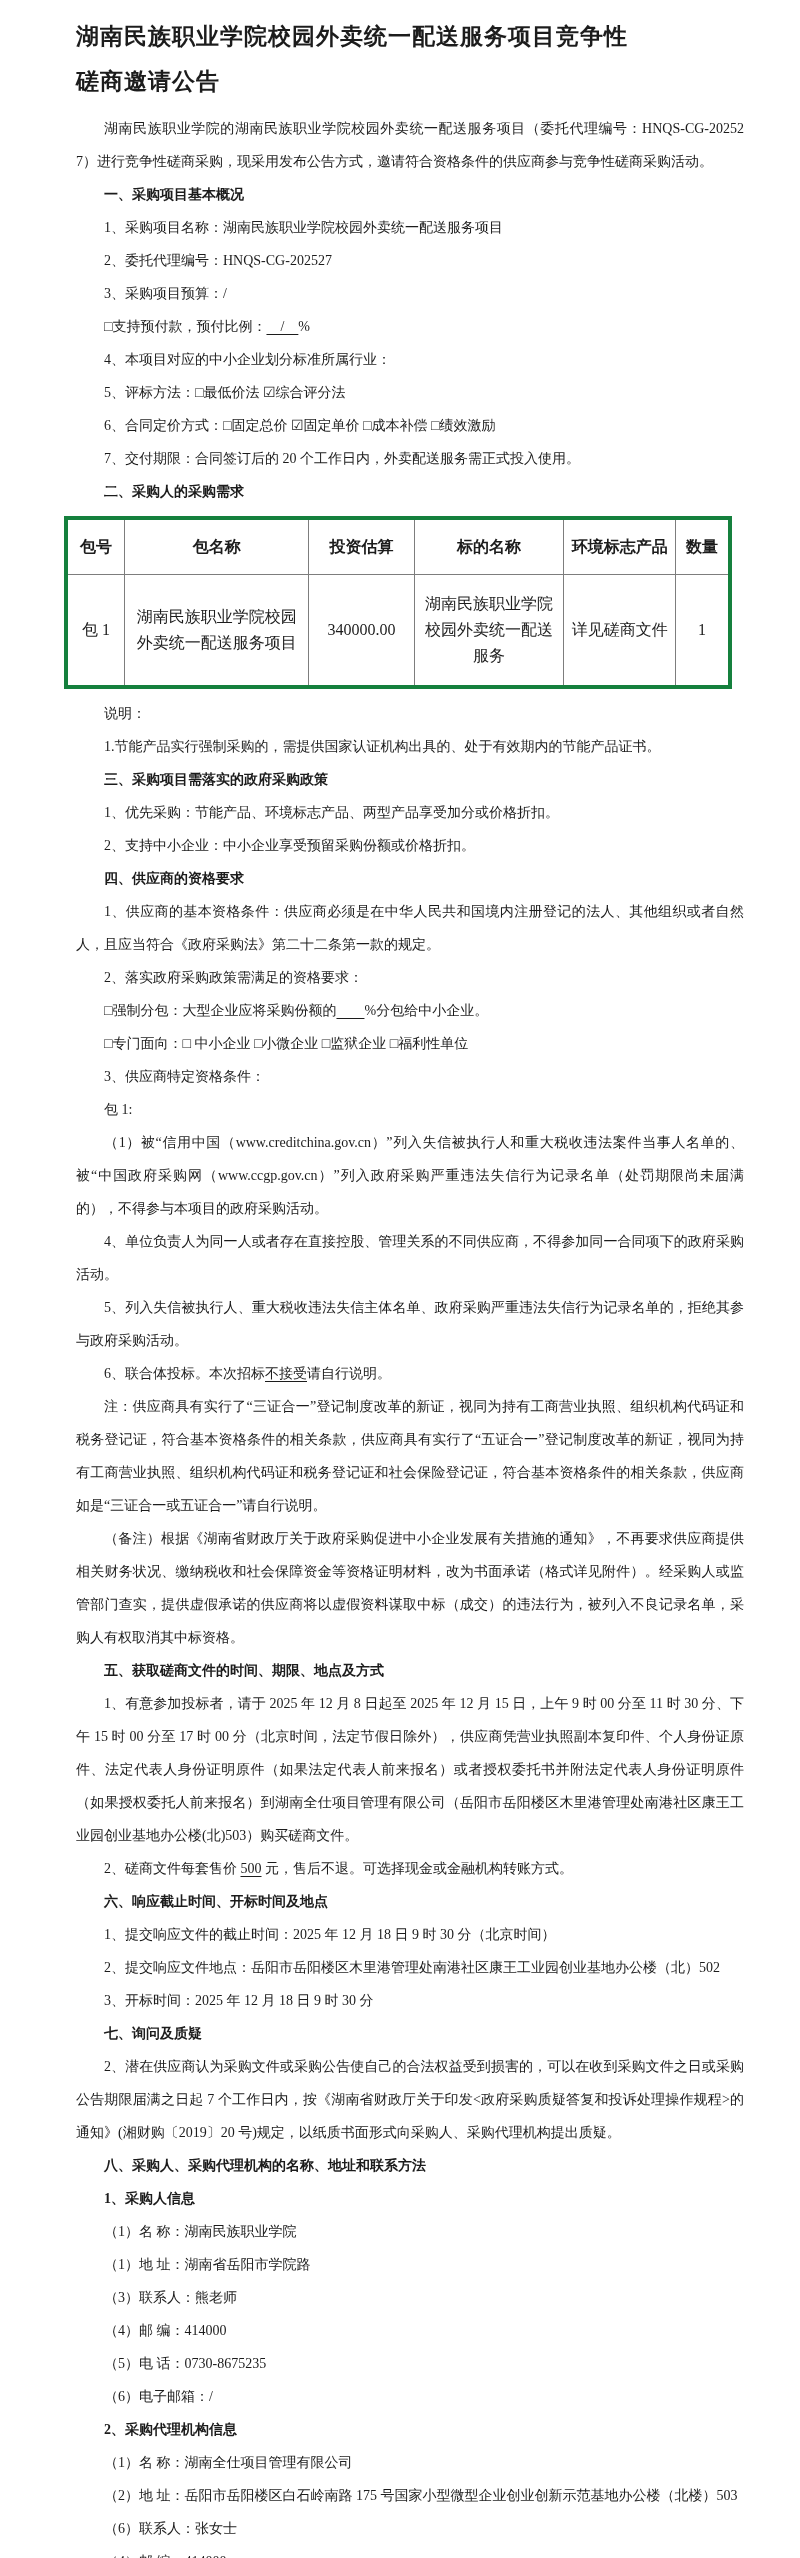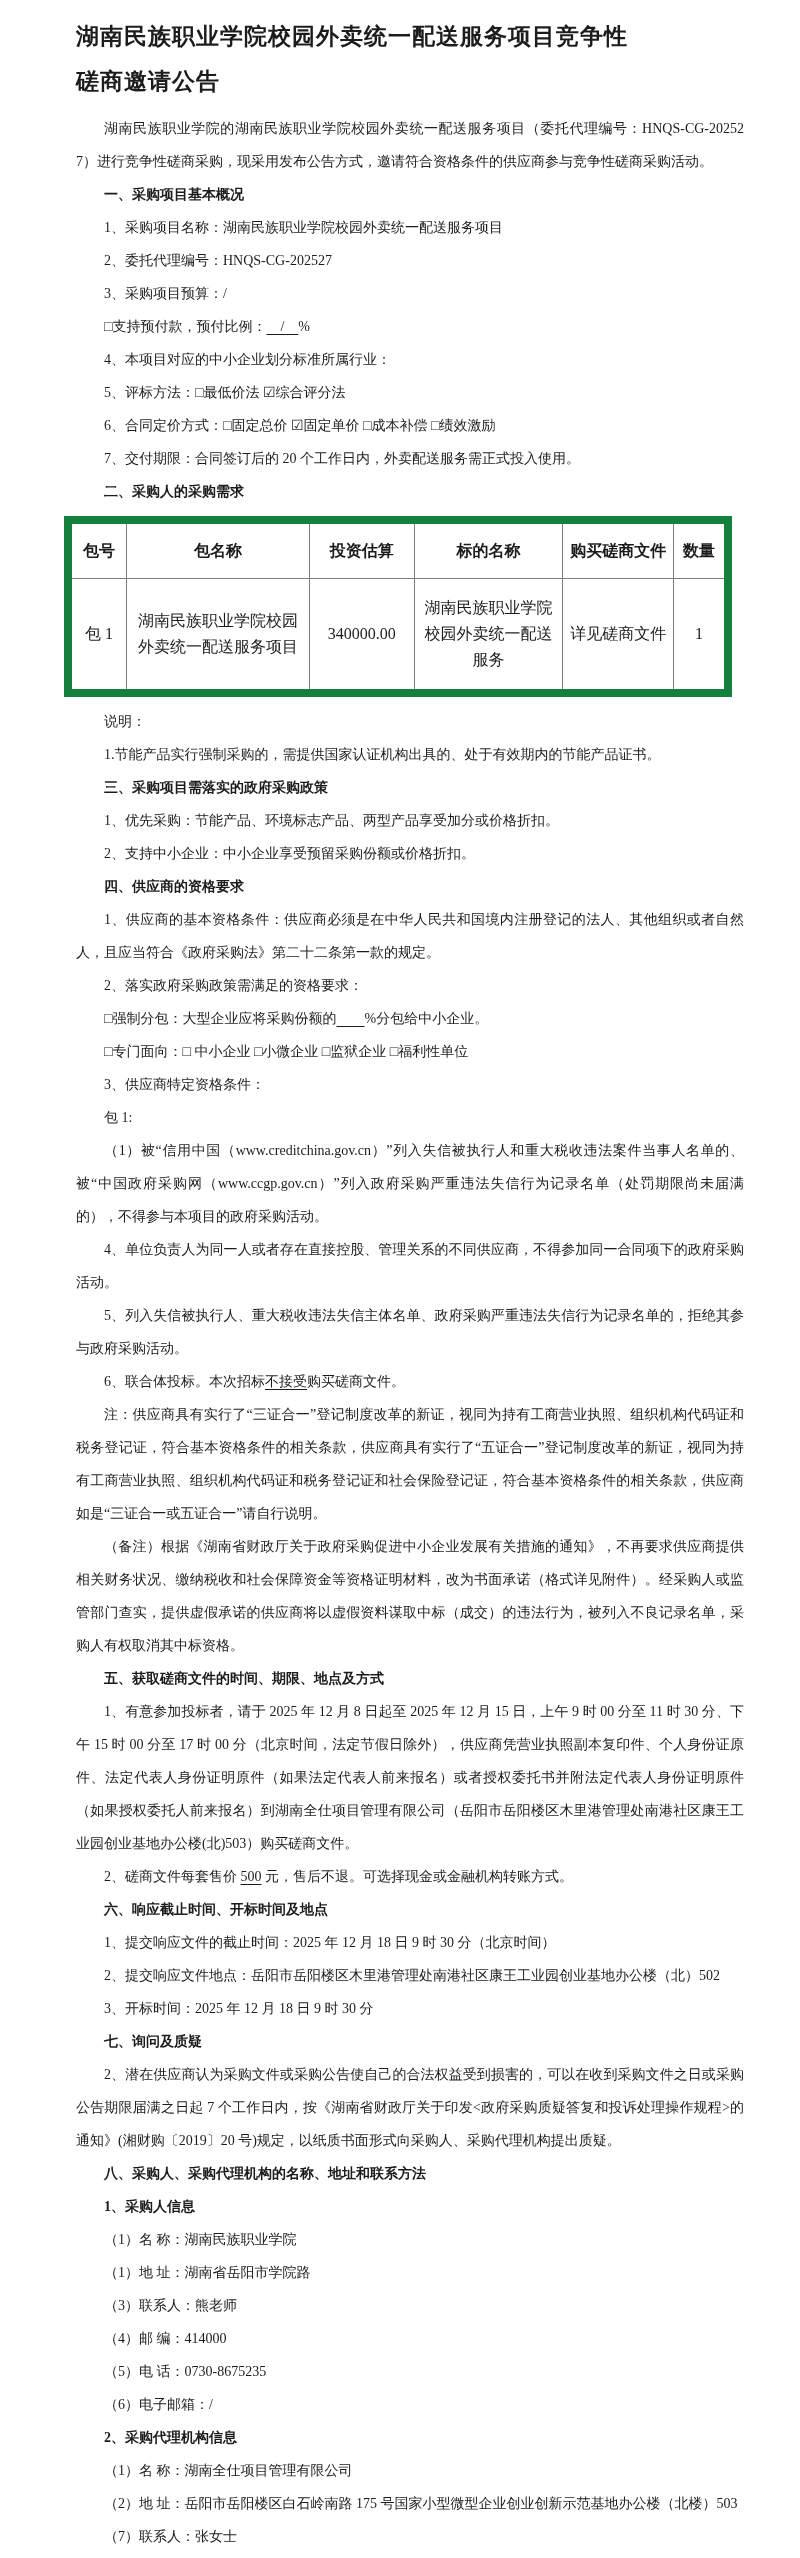--- a/index.html
+++ b/index.html
@@ -16,21 +16,21 @@
   .doc-title .tline { display:block; }
   .blk {
     margin:0; font-size:14px; line-height:33px;
     text-indent:2em; text-align:justify; word-break:break-all;
   }
   .blk.heading { font-weight:700; }
   .blk u { text-decoration:underline; text-underline-offset:3px; }
   table.pkg {
     border-collapse:collapse; table-layout:fixed;
     width:668px; margin:8px 12px 8px -12px;
-    border:8px solid #15803d;
+    border:4px solid #15803d;
   }
   table.pkg th, table.pkg td {
     border:1px solid #7d7d7d; text-align:center; vertical-align:middle;
     font-size:16px; padding:2px 5px; word-break:break-all; line-height:26px;
   }
   table.pkg th { font-weight:700; height:50px; }
   table.pkg td { height:106px; }
 </style>
 </head>
 <body>
@@ -64,21 +64,21 @@
       <col style="width:148px">
         <col style="width:110px">
         <col style="width:54px">
     </colgroup>
     <thead>
       <tr>
         <th>包号</th>
         <th>包名称</th>
         <th>投资估算</th>
         <th>标的名称</th>
-        <th>购买磋商文件</th>
+        <th>环境标志产品</th>
         <th>数量</th>
       </tr>
     </thead>
     <tbody>
       <tr>
         <td>包 1</td>
         <td>湖南民族职业学院校园外卖统一配送服务项目</td>
         <td>340000.00</td>
         <td>湖南民族职业学院校园外卖统一配送服务</td>
         <td>详见磋商文件</td>
@@ -96,21 +96,21 @@
       <p class="blk heading">四、供应商的资格要求</p>
       <p class="blk">1、供应商的基本资格条件：供应商必须是在中华人民共和国境内注册登记的法人、其他组织或者自然人，且应当符合《政府采购法》第二十二条第一款的规定。</p>
       <p class="blk">2、落实政府采购政策需满足的资格要求：</p>
       <p class="blk"><span>□强制分包：大型企业应将采购份额的</span><u>　　</u><span>%分包给中小企业。</span></p>
       <p class="blk">□专门面向：□ 中小企业 □小微企业 □监狱企业 □福利性单位</p>
       <p class="blk">3、供应商特定资格条件：</p>
       <p class="blk">包 1:</p>
       <p class="blk">（1）被“信用中国（www.creditchina.gov.cn）”列入失信被执行人和重大税收违法案件当事人名单的、被“中国政府采购网（www.ccgp.gov.cn）”列入政府采购严重违法失信行为记录名单（处罚期限尚未届满的），不得参与本项目的政府采购活动。</p>
       <p class="blk">4、单位负责人为同一人或者存在直接控股、管理关系的不同供应商，不得参加同一合同项下的政府采购活动。</p>
       <p class="blk">5、列入失信被执行人、重大税收违法失信主体名单、政府采购严重违法失信行为记录名单的，拒绝其参与政府采购活动。</p>
-      <p class="blk"><span>6、联合体投标。本次招标</span><u>不接受</u><span>购买磋商文件。</span></p>
+      <p class="blk"><span>6、联合体投标。本次招标</span><u>不接受</u><span>请自行说明。</span></p>
       <p class="blk">注：供应商具有实行了“三证合一”登记制度改革的新证，视同为持有工商营业执照、组织机构代码证和税务登记证，符合基本资格条件的相关条款，供应商具有实行了“五证合一”登记制度改革的新证，视同为持有工商营业执照、组织机构代码证和税务登记证和社会保险登记证，符合基本资格条件的相关条款，供应商如是“三证合一或五证合一”请自行说明。</p>
       <p class="blk">（备注）根据《湖南省财政厅关于政府采购促进中小企业发展有关措施的通知》，不再要求供应商提供相关财务状况、缴纳税收和社会保障资金等资格证明材料，改为书面承诺（格式详见附件）。经采购人或监管部门查实，提供虚假承诺的供应商将以虚假资料谋取中标（成交）的违法行为，被列入不良记录名单，采购人有权取消其中标资格。</p>
       <p class="blk heading">五、获取磋商文件的时间、期限、地点及方式</p>
       <p class="blk">1、有意参加投标者，请于 2025 年 12 月 8 日起至 2025 年 12 月 15 日，上午 9 时 00 分至 11 时 30 分、下午 15 时 00 分至 17 时 00 分（北京时间，法定节假日除外），供应商凭营业执照副本复印件、个人身份证原件、法定代表人身份证明原件（如果法定代表人前来报名）或者授权委托书并附法定代表人身份证明原件（如果授权委托人前来报名）到湖南全仕项目管理有限公司（岳阳市岳阳楼区木里港管理处南港社区康王工业园创业基地办公楼(北)503）购买磋商文件。</p>
       <p class="blk"><span>2、磋商文件每套售价 </span><u>500</u><span> 元，售后不退。可选择现金或金融机构转账方式。</span></p>
       <p class="blk heading">六、响应截止时间、开标时间及地点</p>
       <p class="blk">1、提交响应文件的截止时间：2025 年 12 月 18 日 9 时 30 分（北京时间）</p>
       <p class="blk">2、提交响应文件地点：岳阳市岳阳楼区木里港管理处南港社区康王工业园创业基地办公楼（北）502</p>
       <p class="blk">3、开标时间：2025 年 12 月 18 日 9 时 30 分</p>
       <p class="blk heading">七、询问及质疑</p>
@@ -119,18 +119,18 @@
       <p class="blk heading">1、采购人信息</p>
       <p class="blk">（1）名 称：湖南民族职业学院</p>
       <p class="blk">（1）地 址：湖南省岳阳市学院路</p>
       <p class="blk">（3）联系人：熊老师</p>
       <p class="blk">（4）邮 编：414000</p>
       <p class="blk">（5）电 话：0730-8675235</p>
       <p class="blk">（6）电子邮箱：/</p>
       <p class="blk heading">2、采购代理机构信息</p>
       <p class="blk">（1）名 称：湖南全仕项目管理有限公司</p>
       <p class="blk">（2）地 址：岳阳市岳阳楼区白石岭南路 175 号国家小型微型企业创业创新示范基地办公楼（北楼）503</p>
-      <p class="blk">（7）联系人：张女士</p>
+      <p class="blk">（6）联系人：张女士</p>
       <p class="blk">（4）邮 编：414000</p>
       <p class="blk">（5）电 话：0730-2270818、18573070303</p>
     </div>
 
 </div>
 
 </body></html>

